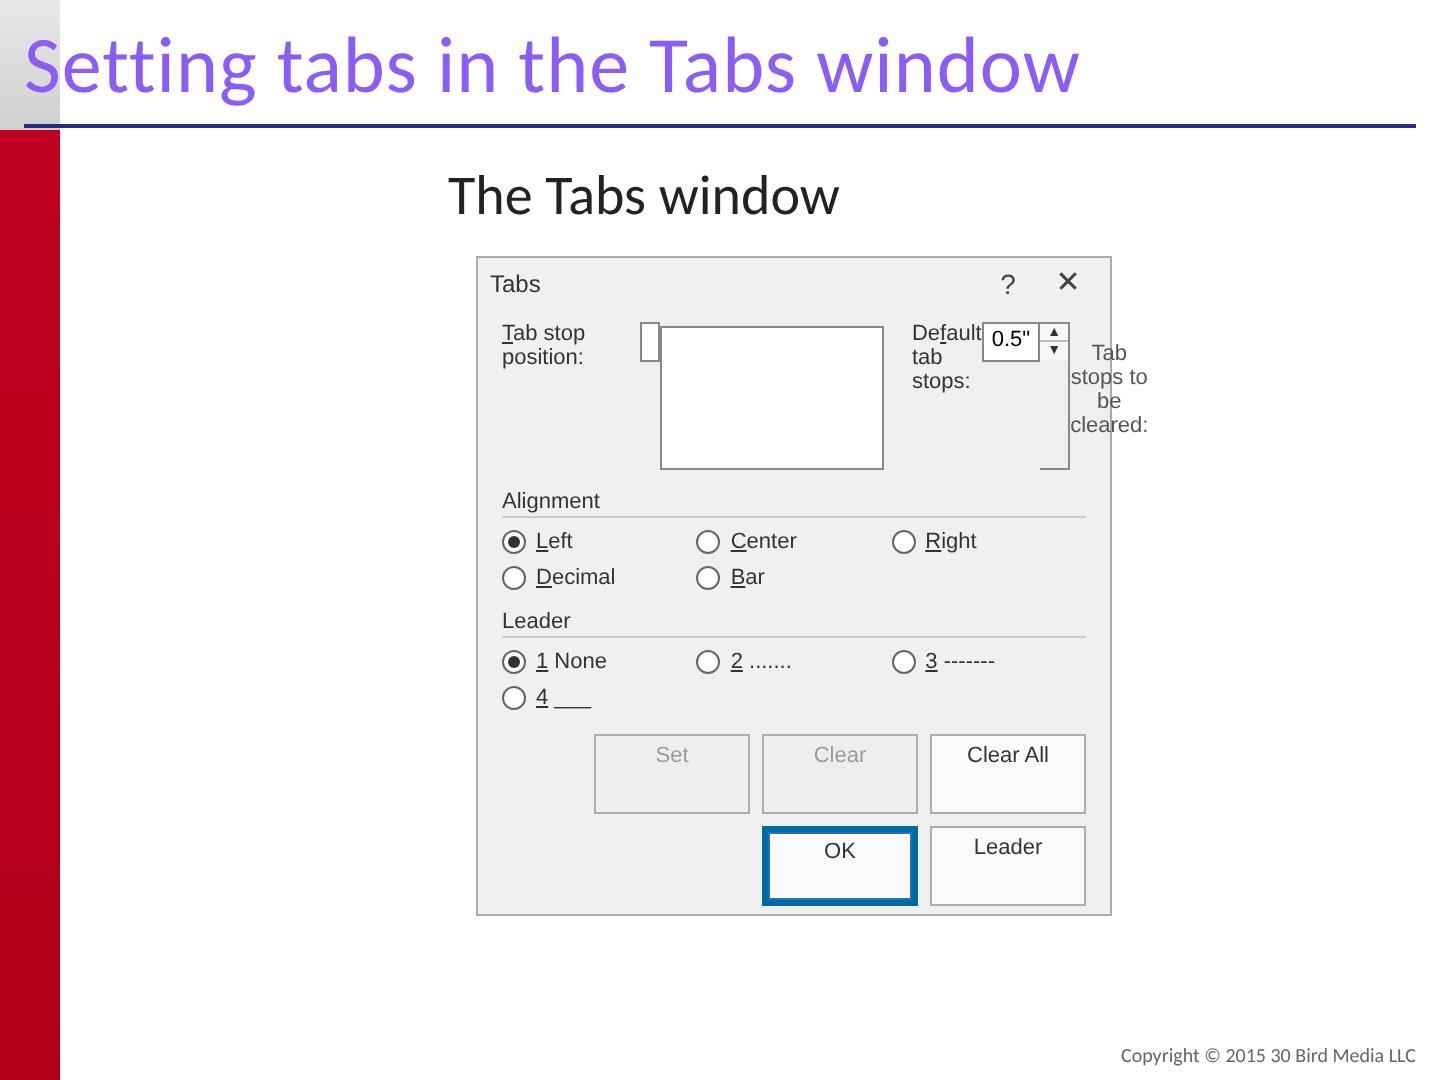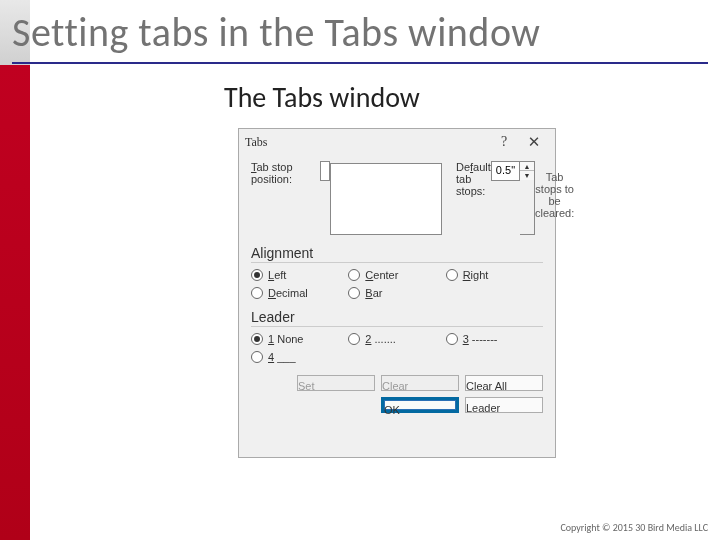--- a/index.html
+++ b/index.html
@@ -4,56 +4,56 @@
 <style>
   * { box-sizing: border-box; margin: 0; padding: 0; }
   html, body { width: 720px; height: 540px; font-family: Calibri, Arial, sans-serif; background: #fff; overflow: hidden; }
   
   .slide { position: relative; width: 720px; height: 540px; }
   
   .side-accent { position: absolute; left: 0; top: 0; width: 30px; height: 540px; 
     background: linear-gradient(to bottom, #e8e8e8 0%, #d0d0d0 12%, #c00020 12%, #b00018 100%); }
   
   .title-band { position: absolute; top: 8px; left: 12px; right: 12px; }
-  .title-text { font-size: 40px; color: #737373; font-weight: 400; letter-spacing: 0.5px; }
+  .title-text { font-size: 40px; color: #8b5cf6; font-weight: 400; letter-spacing: 0.5px; }
   .title-rule { position: absolute; top: 62px; left: 12px; right: 12px; height: 2px; background: #2a2a8a; }
   
   .subtitle { position: absolute; top: 80px; left: 224px; font-size: 28px; color: #222; }
   
   .dialog { position: absolute; top: 128px; left: 238px; width: 318px; height: 330px;
     border: 1px solid #aaa; background: #f0f0f0; font-family: "Segoe UI", Tahoma, sans-serif; font-size: 11px; color: #333; }
-  .dlg-titlebar { display: flex; align-items: center; height: 26px; padding: 0 6px; font-size: 12px; font-family: Liberation Serif, serif; }
+  .dlg-titlebar { display: flex; align-items: center; height: 26px; padding: 0 6px; font-size: 12px; }
   .dlg-title { flex: 1; }
   .dlg-help, .dlg-close { width: 30px; text-align: center; font-size: 14px; color: #444; line-height: 26px; }
   .dlg-close { font-size: 15px; }
   
   .dlg-body { padding: 6px 12px 10px 12px; }
   .row { display: flex; gap: 14px; }
   .col { flex: 1; display: flex; flex-direction: row; }
   .fld-label { font-size: 11px; margin-bottom: 3px; }
   .underline-char { text-decoration: underline; }
   .textbox { background: #fff; border: 1px solid #888; height: 20px; padding: 2px 4px; font-size: 11px; color: #000; }
   .listbox { background: #fff; border: 1px solid #888; height: 72px; width: 140px; margin-top: 2px; }
   .spinner { display: flex; }
   .spinner .textbox { flex: 1; }
   .spin-btns { display: flex; flex-direction: column; border: 1px solid #888; border-left: none; }
   .spin-btns span { width: 14px; height: 9px; font-size: 7px; line-height: 9px; text-align: center; background: #f7f7f7; border-bottom: 1px solid #bbb; }
   .spin-btns span:last-child { border-bottom: none; }
   .hint { font-size: 11px; color: #555; margin-top: 10px; text-align: center; }
   
-  .section-label { font-size: 14px; margin-top: 10px; margin-bottom: 1px; }
+  .section-label { font-size: 11px; margin-top: 10px; margin-bottom: 1px; }
   .hr { height: 1px; background: #ccc; margin-bottom: 6px; }
   
   .radio-grid { display: grid; grid-template-columns: 1fr 1fr 1fr; row-gap: 6px; }
   .radio { display: flex; align-items: center; gap: 5px; font-size: 11px; }
   .radio .dot { width: 12px; height: 12px; border: 1px solid #666; border-radius: 50%; background: #fff; display: inline-flex; align-items: center; justify-content: center; }
   .radio.selected .dot::after { content: ""; width: 6px; height: 6px; background: #333; border-radius: 50%; }
   
   .btn-row { display: flex; gap: 6px; margin-top: 12px; justify-content: flex-end; }
-  .btn { min-width: 78px; height: 16px; border: 1px solid #adadad; background: #fafafa; font-size: 11px; line-height: 20px; }
+  .btn { min-width: 78px; height: 40px; border: 1px solid #adadad; background: #fafafa; font-size: 11px; text-align: center; line-height: 20px; }
   .btn.disabled { color: #9a9a9a; background: #eee; }
   .btn.primary { border: 3px solid #0369a1; box-shadow: 0 0 0 1px #2a6fb5 inset; }
   
   .copyright { position: absolute; bottom: 6px; right: 12px; font-size: 10px; color: #666; }
 </style>
 </head>
 <body>
 
 <div class="slide">
   <div class="side-accent"></div>

